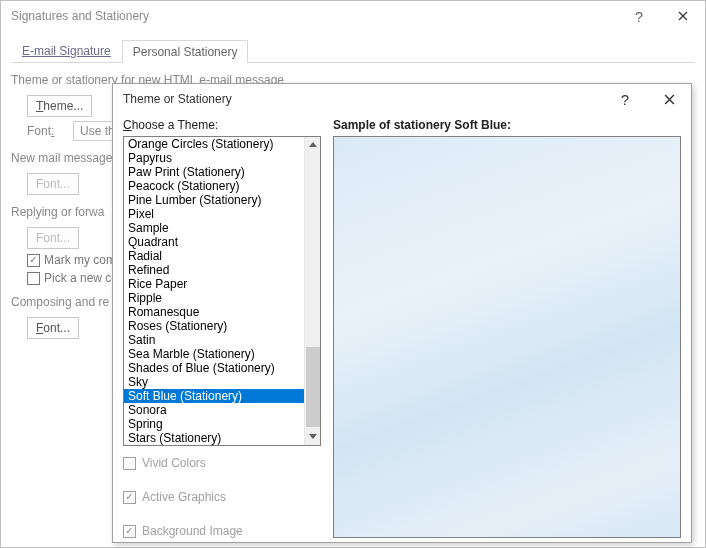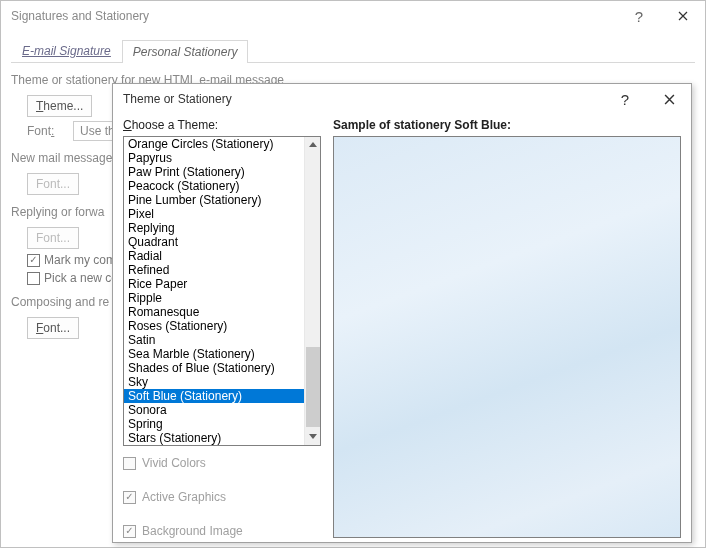--- a/index.html
+++ b/index.html
@@ -9,21 +9,21 @@
   
   .outer-dialog { position: absolute; left: 0; top: 0; width: 706px; height: 548px; border: 1px solid #c0c0c0; background: #fff; }
   .outer-titlebar { height: 30px; background: #fff; display: flex; align-items: center; padding-left: 10px; color: #8a8a8a; }
   .outer-titlebar .title { flex: 1; }
   .outer-titlebar .btn { width: 44px; height: 30px; display: flex; align-items: center; justify-content: center; color: #666; }
   .outer-titlebar .btn svg { width: 12px; height: 12px; }
   .outer-titlebar .close svg { width: 10px; height: 10px; }
 
   .outer-body { padding: 8px 10px; color: #888; }
   .tabs { display: flex; height: 24px; border-bottom: 1px solid #d8d8d8; }
-  .tab { padding: 4px 10px; border: 1px solid transparent; border-bottom: none; color: #888; font-style: italic; }
+  .tab { padding: 4px 10px; border: 1px solid transparent; border-bottom: none; color: #888; }
   .tab.inactive { text-decoration: underline; color: #6a6a8a; }
   .tab.active { border-color: #d8d8d8; background: #fff; position: relative; top: 1px; color: #666; }
 
   .section-heading { color: #888; margin: 10px 0 8px 0; font-weight: bold; font-weight: normal; }
   .row { display: flex; align-items: center; gap: 6px; margin: 4px 0; }
   .lbl { color: #888; min-width: 40px; }
   .std-btn { height: 22px; padding: 0 8px; background: #fdfdfd; border: 1px solid #c8c8c8; color: #555; display: inline-flex; align-items: center; justify-content: center; }
   .std-btn.dim { color: #bbb; }
   .checkbox { display: inline-flex; align-items: center; gap: 4px; color: #777; }
   .checkbox .box { width: 13px; height: 13px; border: 1px solid #777; display: inline-flex; align-items: center; justify-content: center; font-size: 10px; line-height: 1; }
@@ -165,21 +165,21 @@
       <div class="col-left">
         <div class="col-head"><span class="ul-accel">C</span>hoose a Theme:</div>
         <div class="listbox">
           <div class="list-items" id="theme-list">
               <div class="list-item">Orange Circles (Stationery)</div>
               <div class="list-item">Papyrus</div>
               <div class="list-item">Paw Print (Stationery)</div>
               <div class="list-item">Peacock (Stationery)</div>
               <div class="list-item">Pine Lumber (Stationery)</div>
               <div class="list-item">Pixel</div>
-              <div class="list-item">Replying</div>
+              <div class="list-item">Sample</div>
               <div class="list-item">Quadrant</div>
               <div class="list-item">Radial</div>
               <div class="list-item">Refined</div>
               <div class="list-item">Rice Paper</div>
               <div class="list-item">Ripple</div>
               <div class="list-item">Romanesque</div>
               <div class="list-item">Roses (Stationery)</div>
               <div class="list-item">Satin</div>
               <div class="list-item">Sea Marble (Stationery)</div>
               <div class="list-item">Shades of Blue (Stationery)</div>

